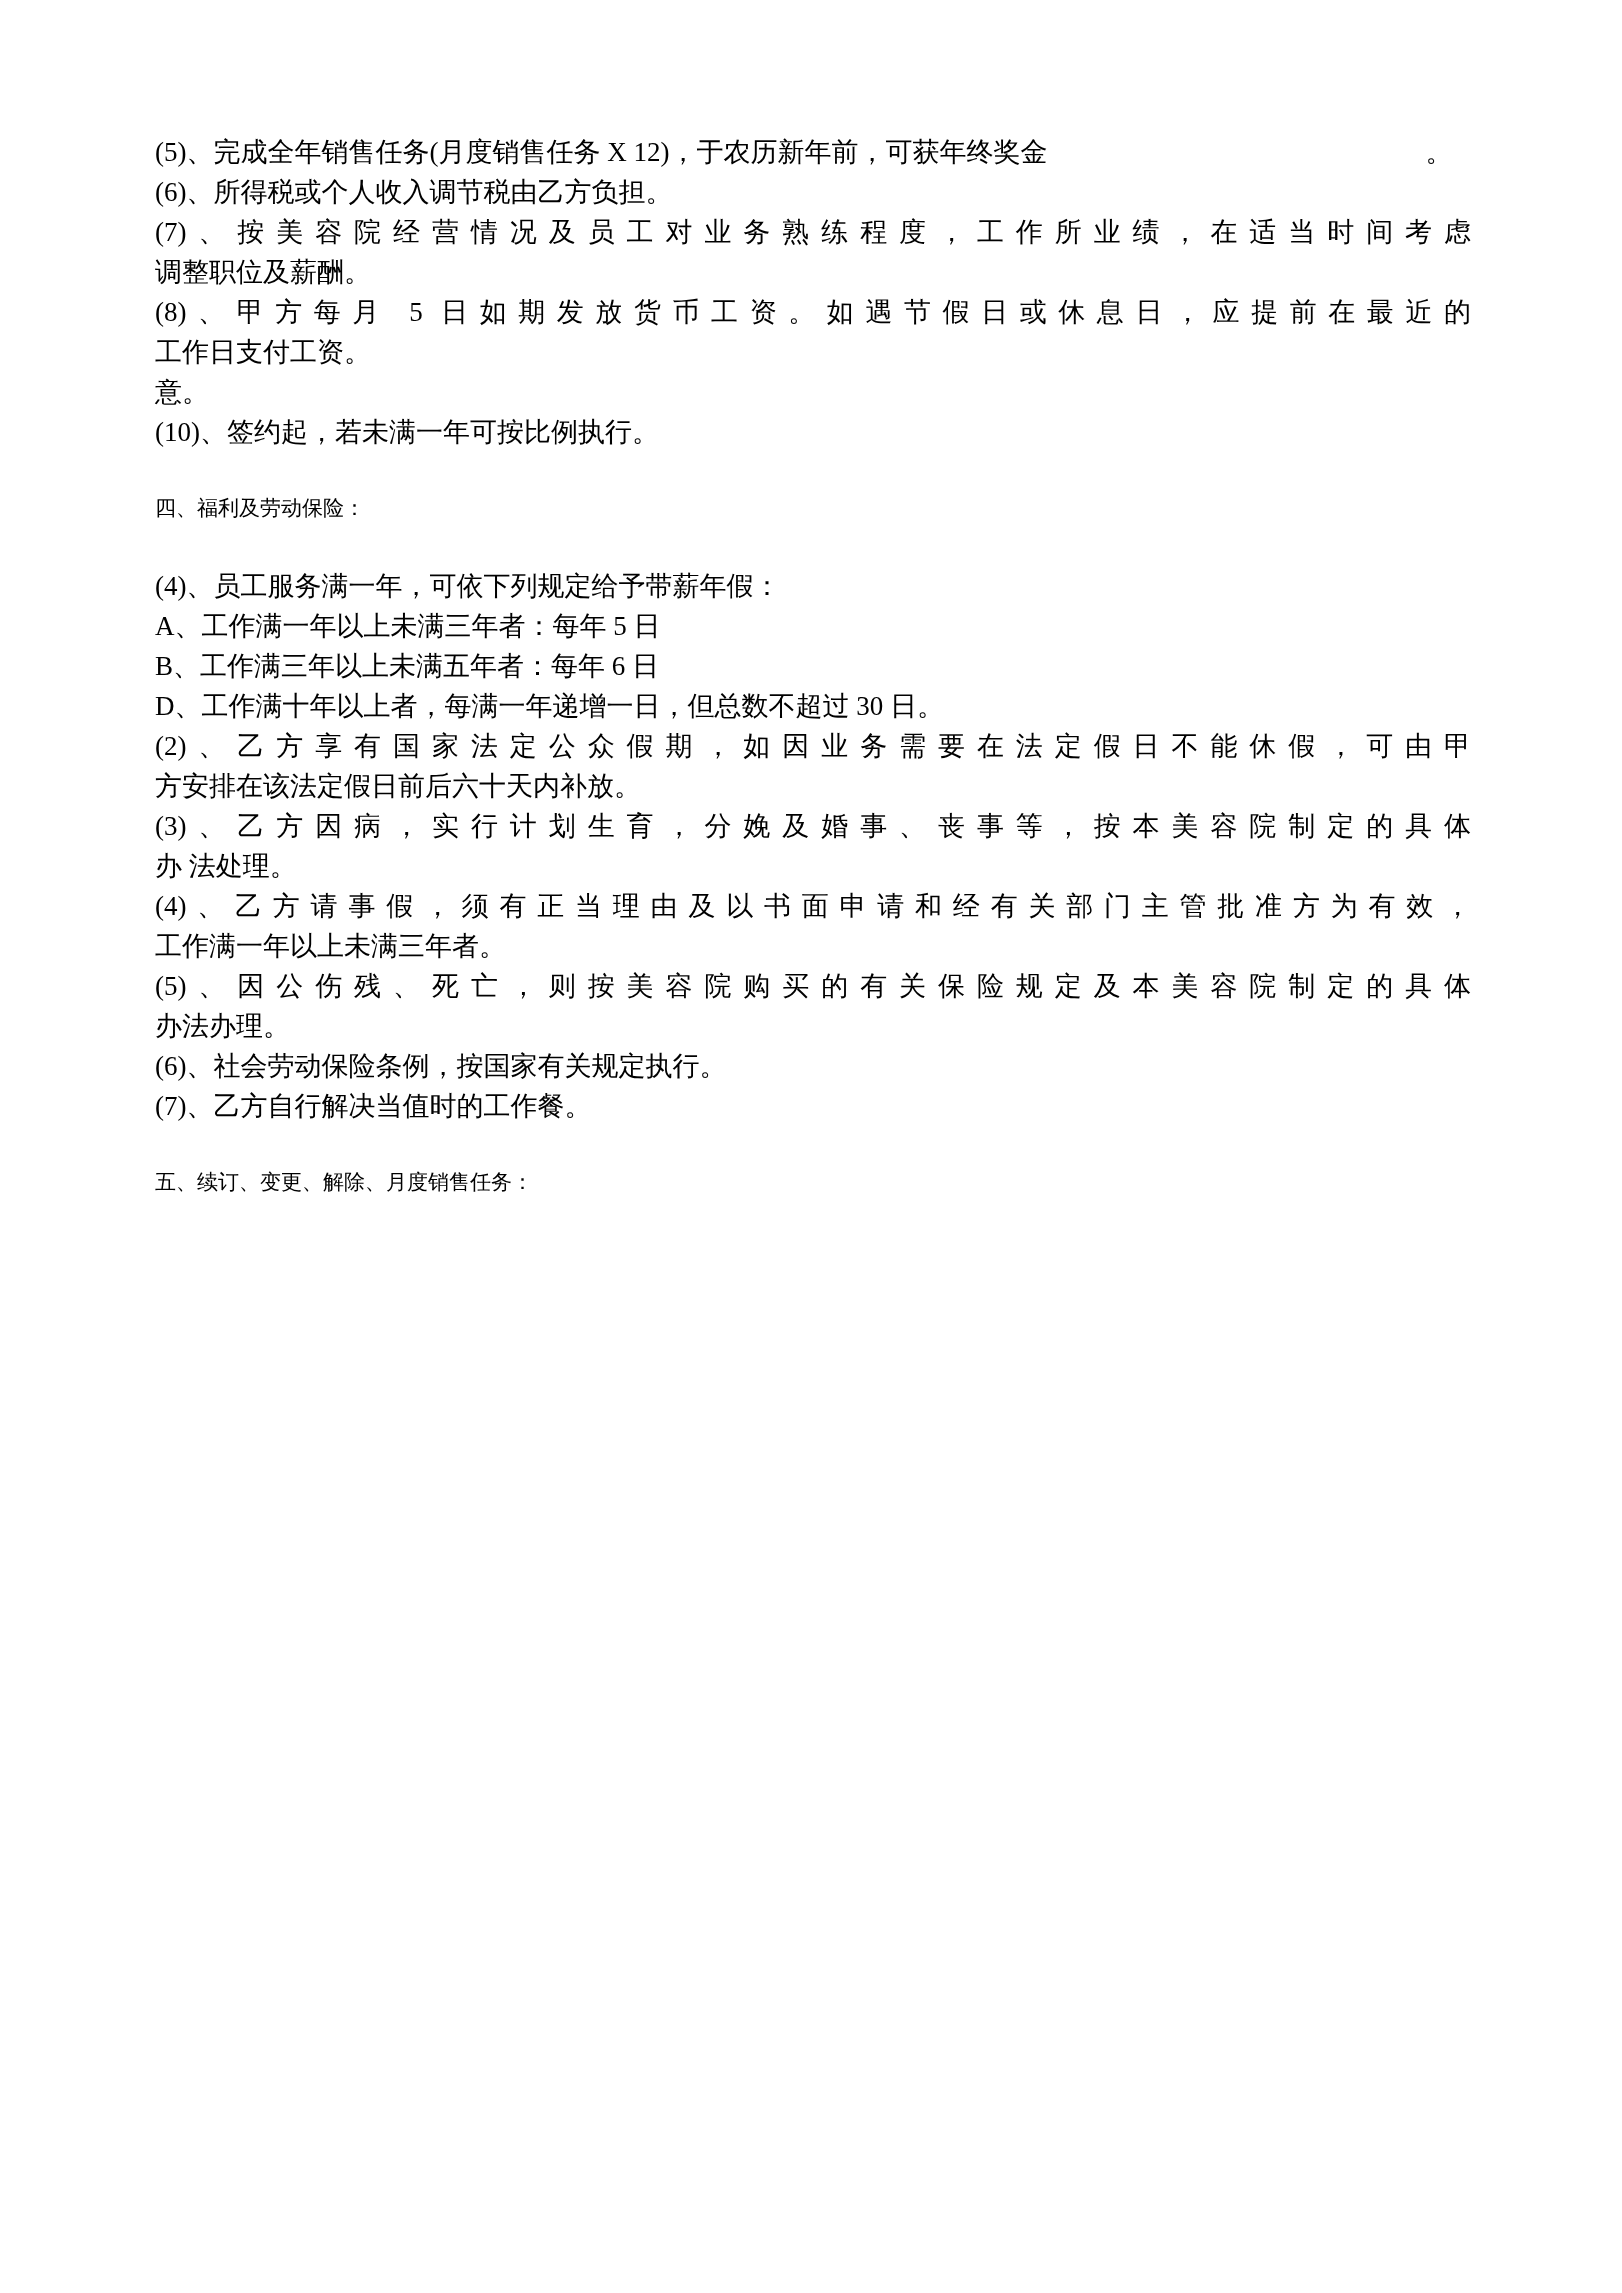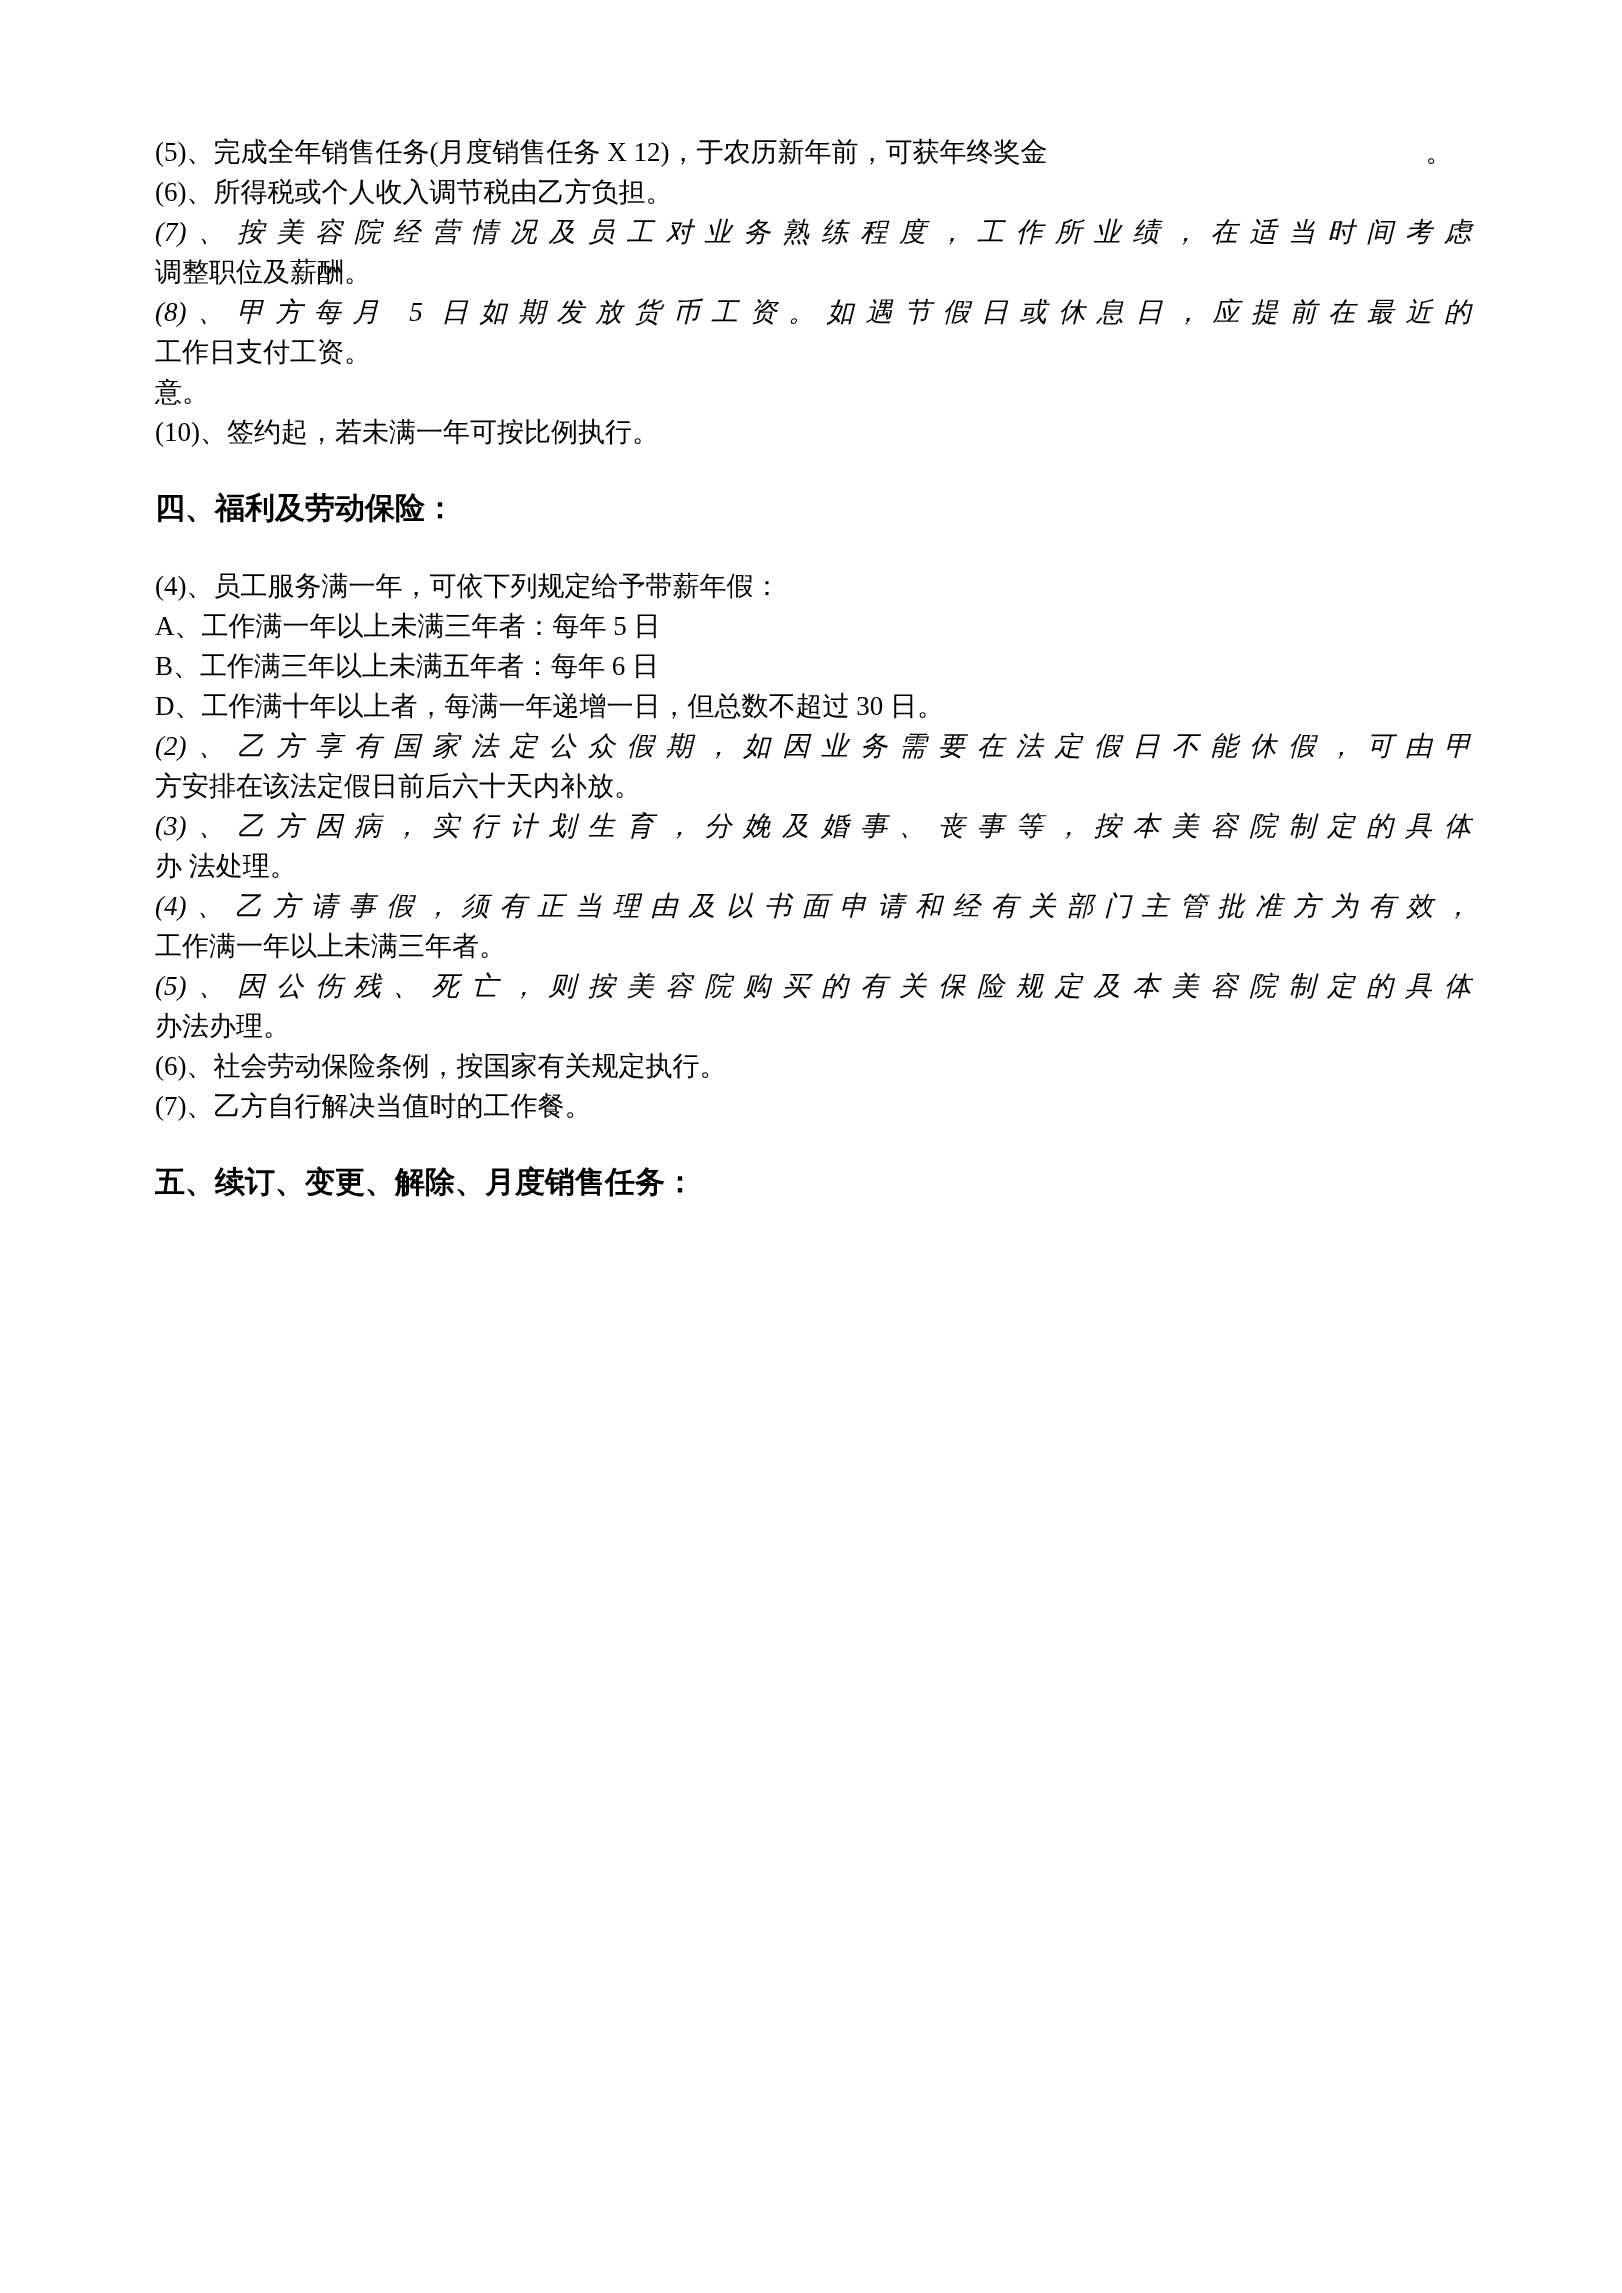--- a/index.html
+++ b/index.html
@@ -25,25 +25,24 @@
   }
   .line {
     min-height: 40px;
     line-height: 40px;
     white-space: pre-wrap;
     text-align: left;
   }
   .line.justify {
     text-align: justify;
     text-align-last: justify;
-    font-style: italic;
   }
   .heading {
-    font-weight: bold;
-    font-size: 30px;
+    font-weight: normal;
+    font-size: 21px;
     line-height: 40px;
     margin: 36px 0 38px 0;
     white-space: pre-wrap;
   }
 </style>
 </head>
 <body>
 
 <div class="page">
   <div class="content">

